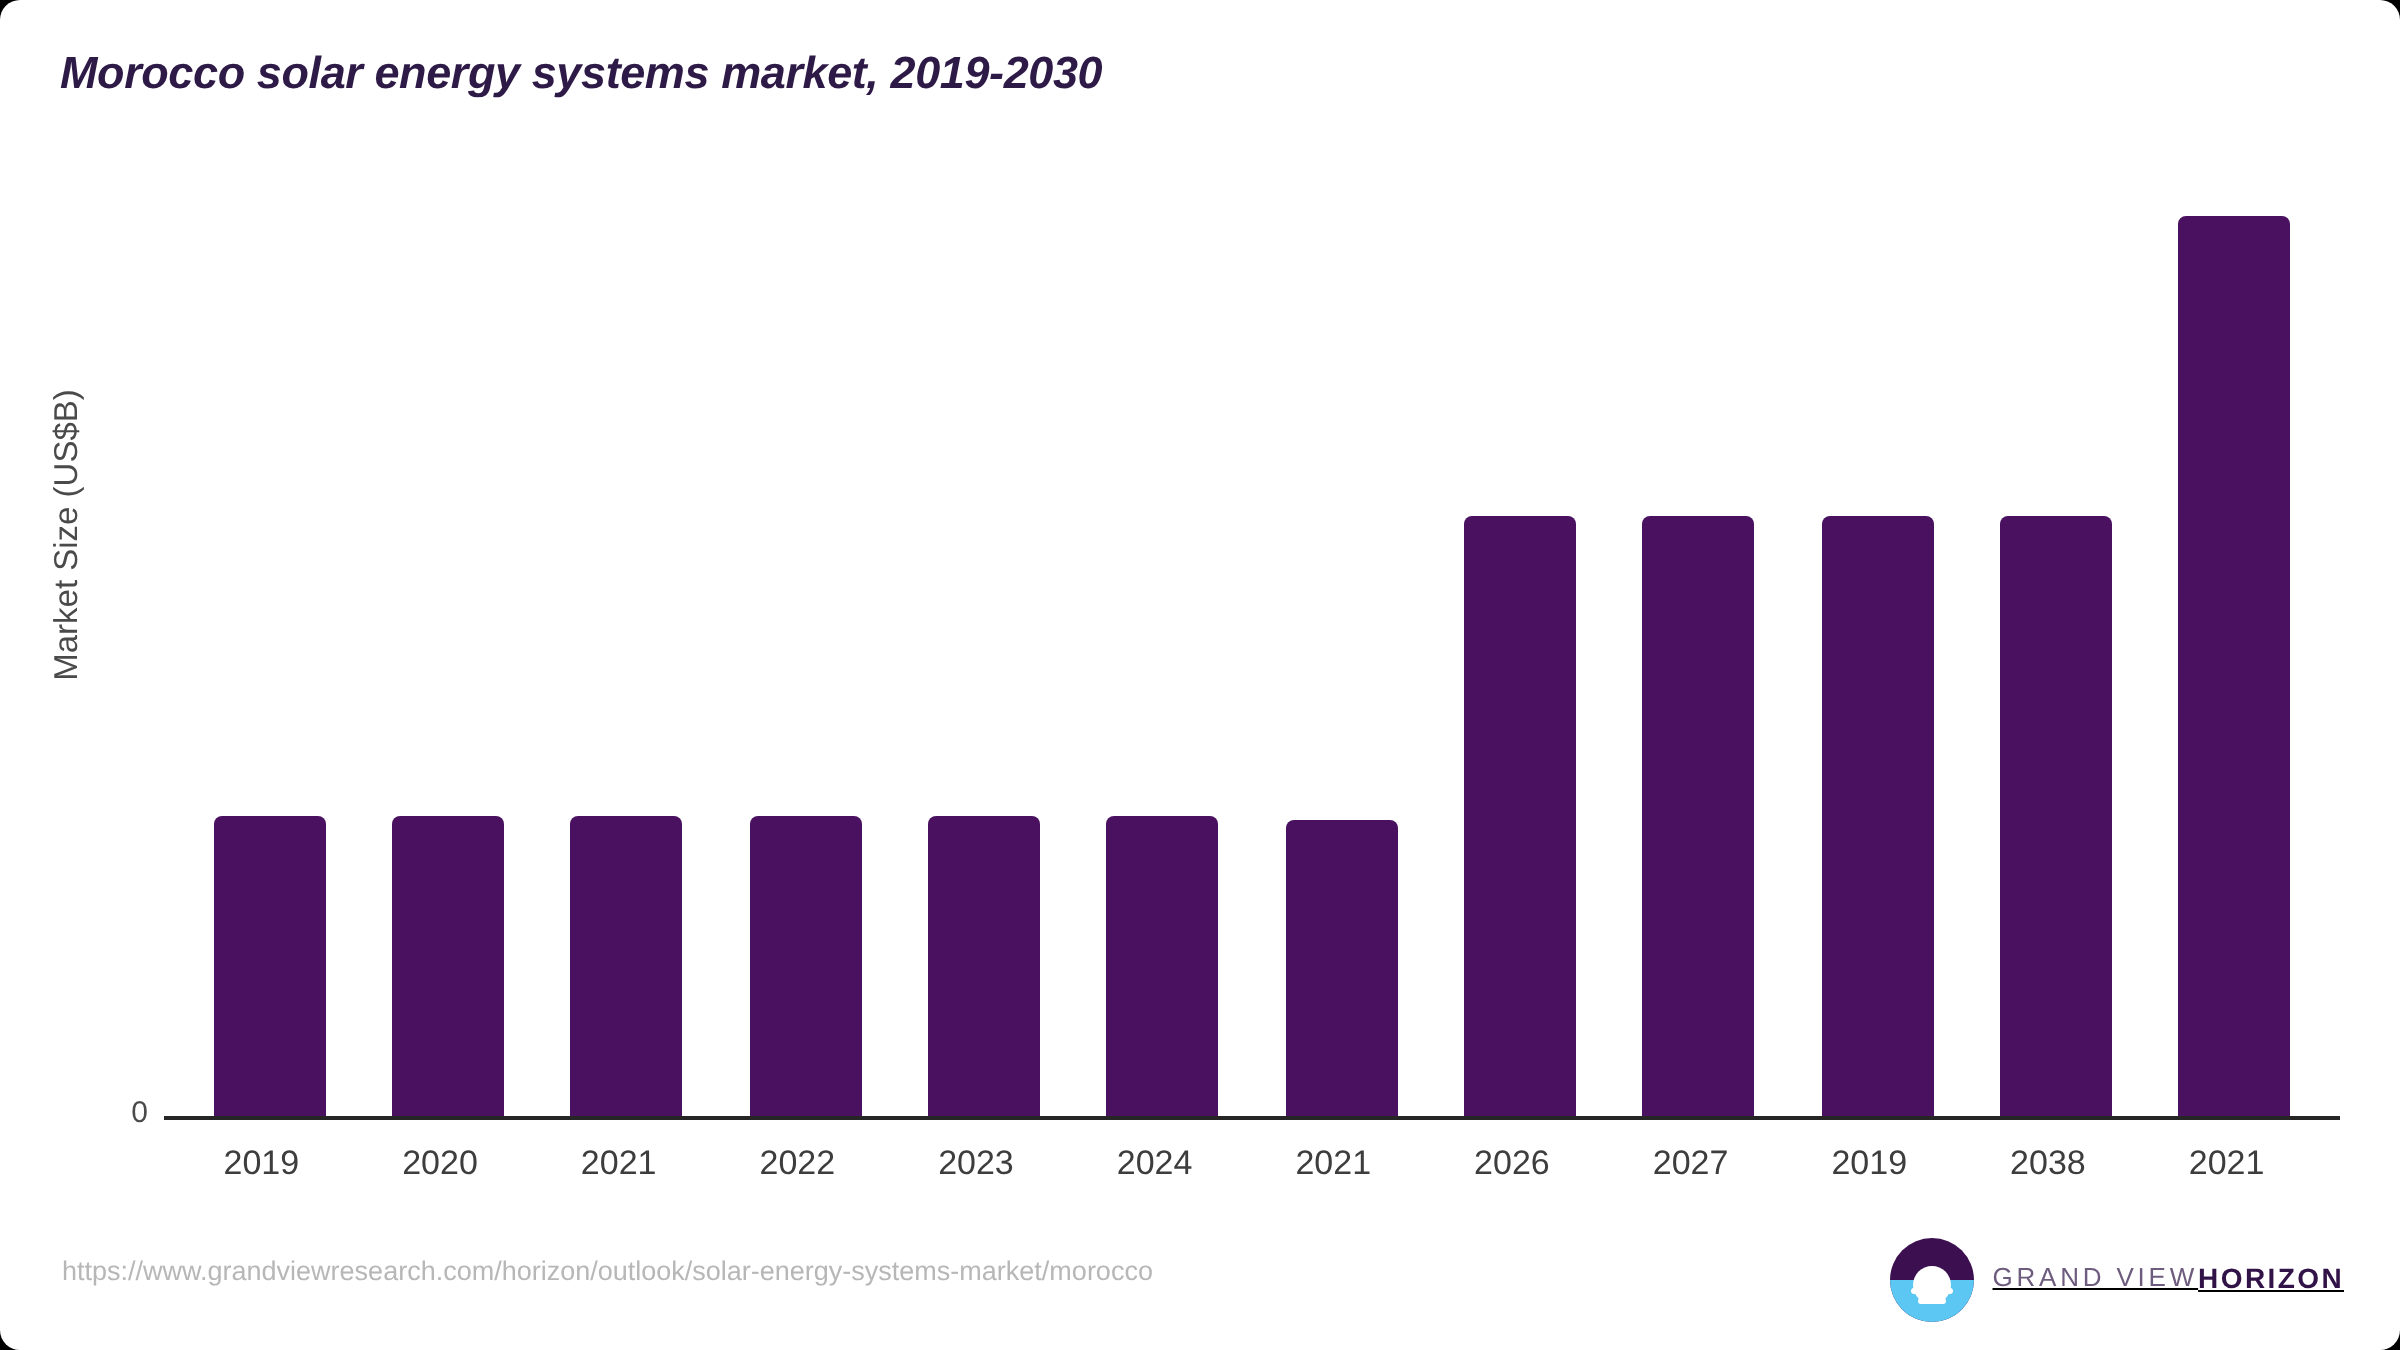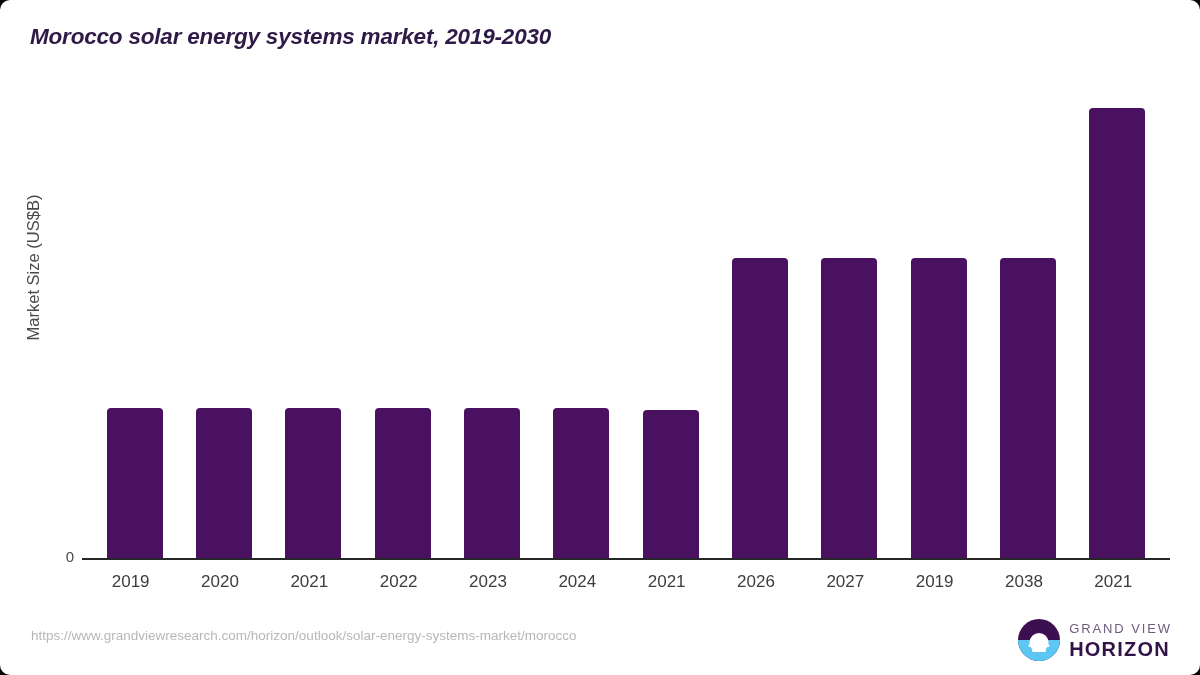--- a/index.html
+++ b/index.html
@@ -184,32 +184,32 @@
     left: 50%;
     transform: translateX(-50%);
     top: 71%;
     width: 14px;
     height: 3px;
     background: #ffffff;
     border-radius: 2px;
   }
   .logo-text {
     display: flex;
-    flex-direction: column;
     line-height: 1;
+    text-decoration: underline;
   }
   .logo-top {
     font-size: 13px;
     letter-spacing: 1.9px;
     color: #6E5C7E;
     font-weight: normal;
     margin-bottom: 4px;
   }
   .logo-bottom {
-    font-size: 20px;
+    font-size: 14px;
     letter-spacing: 1.2px;
     color: #321347;
     font-weight: bold;
   }
 </style>
 </head>
 <body>
 
 <div class="canvas">
 

